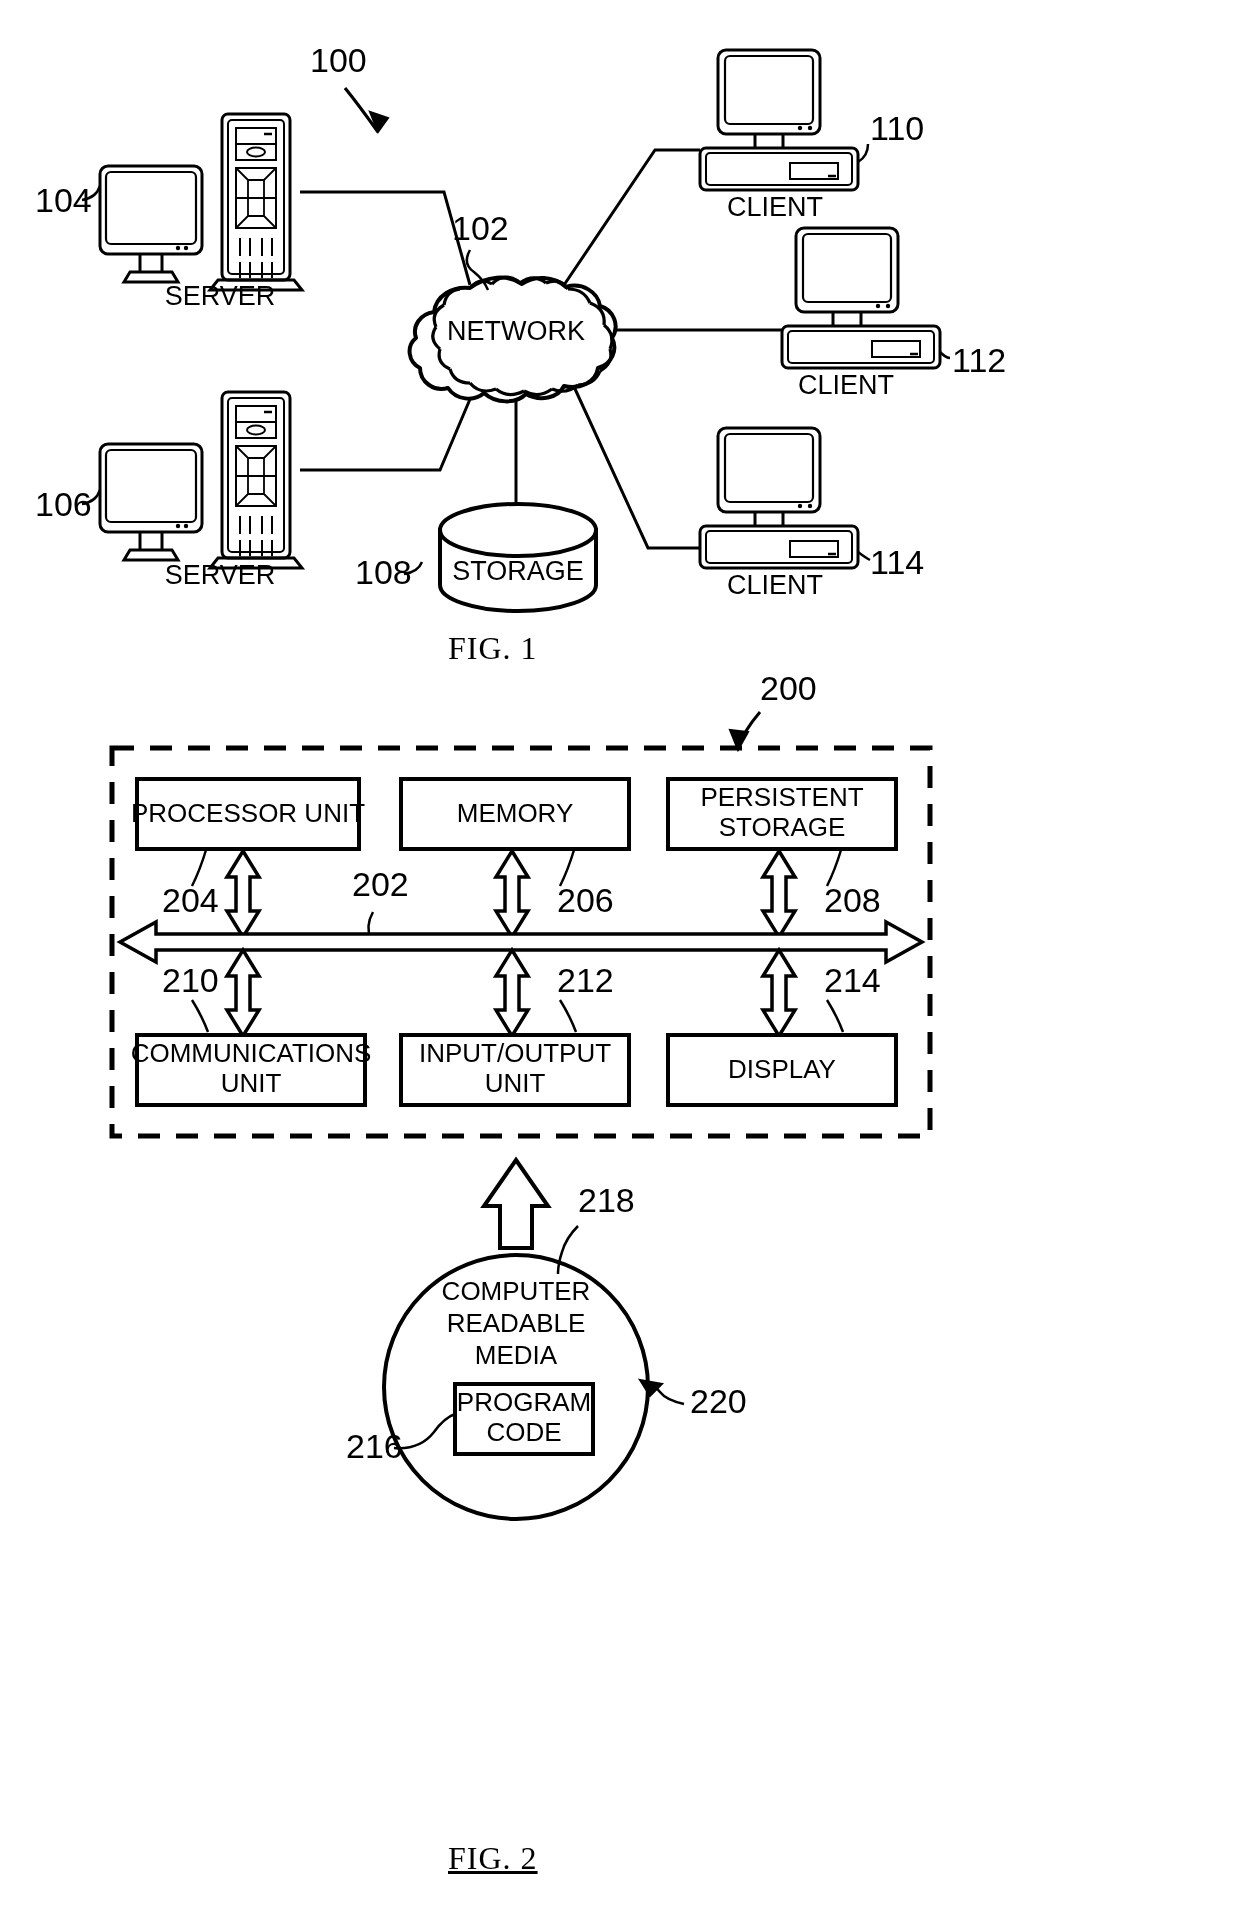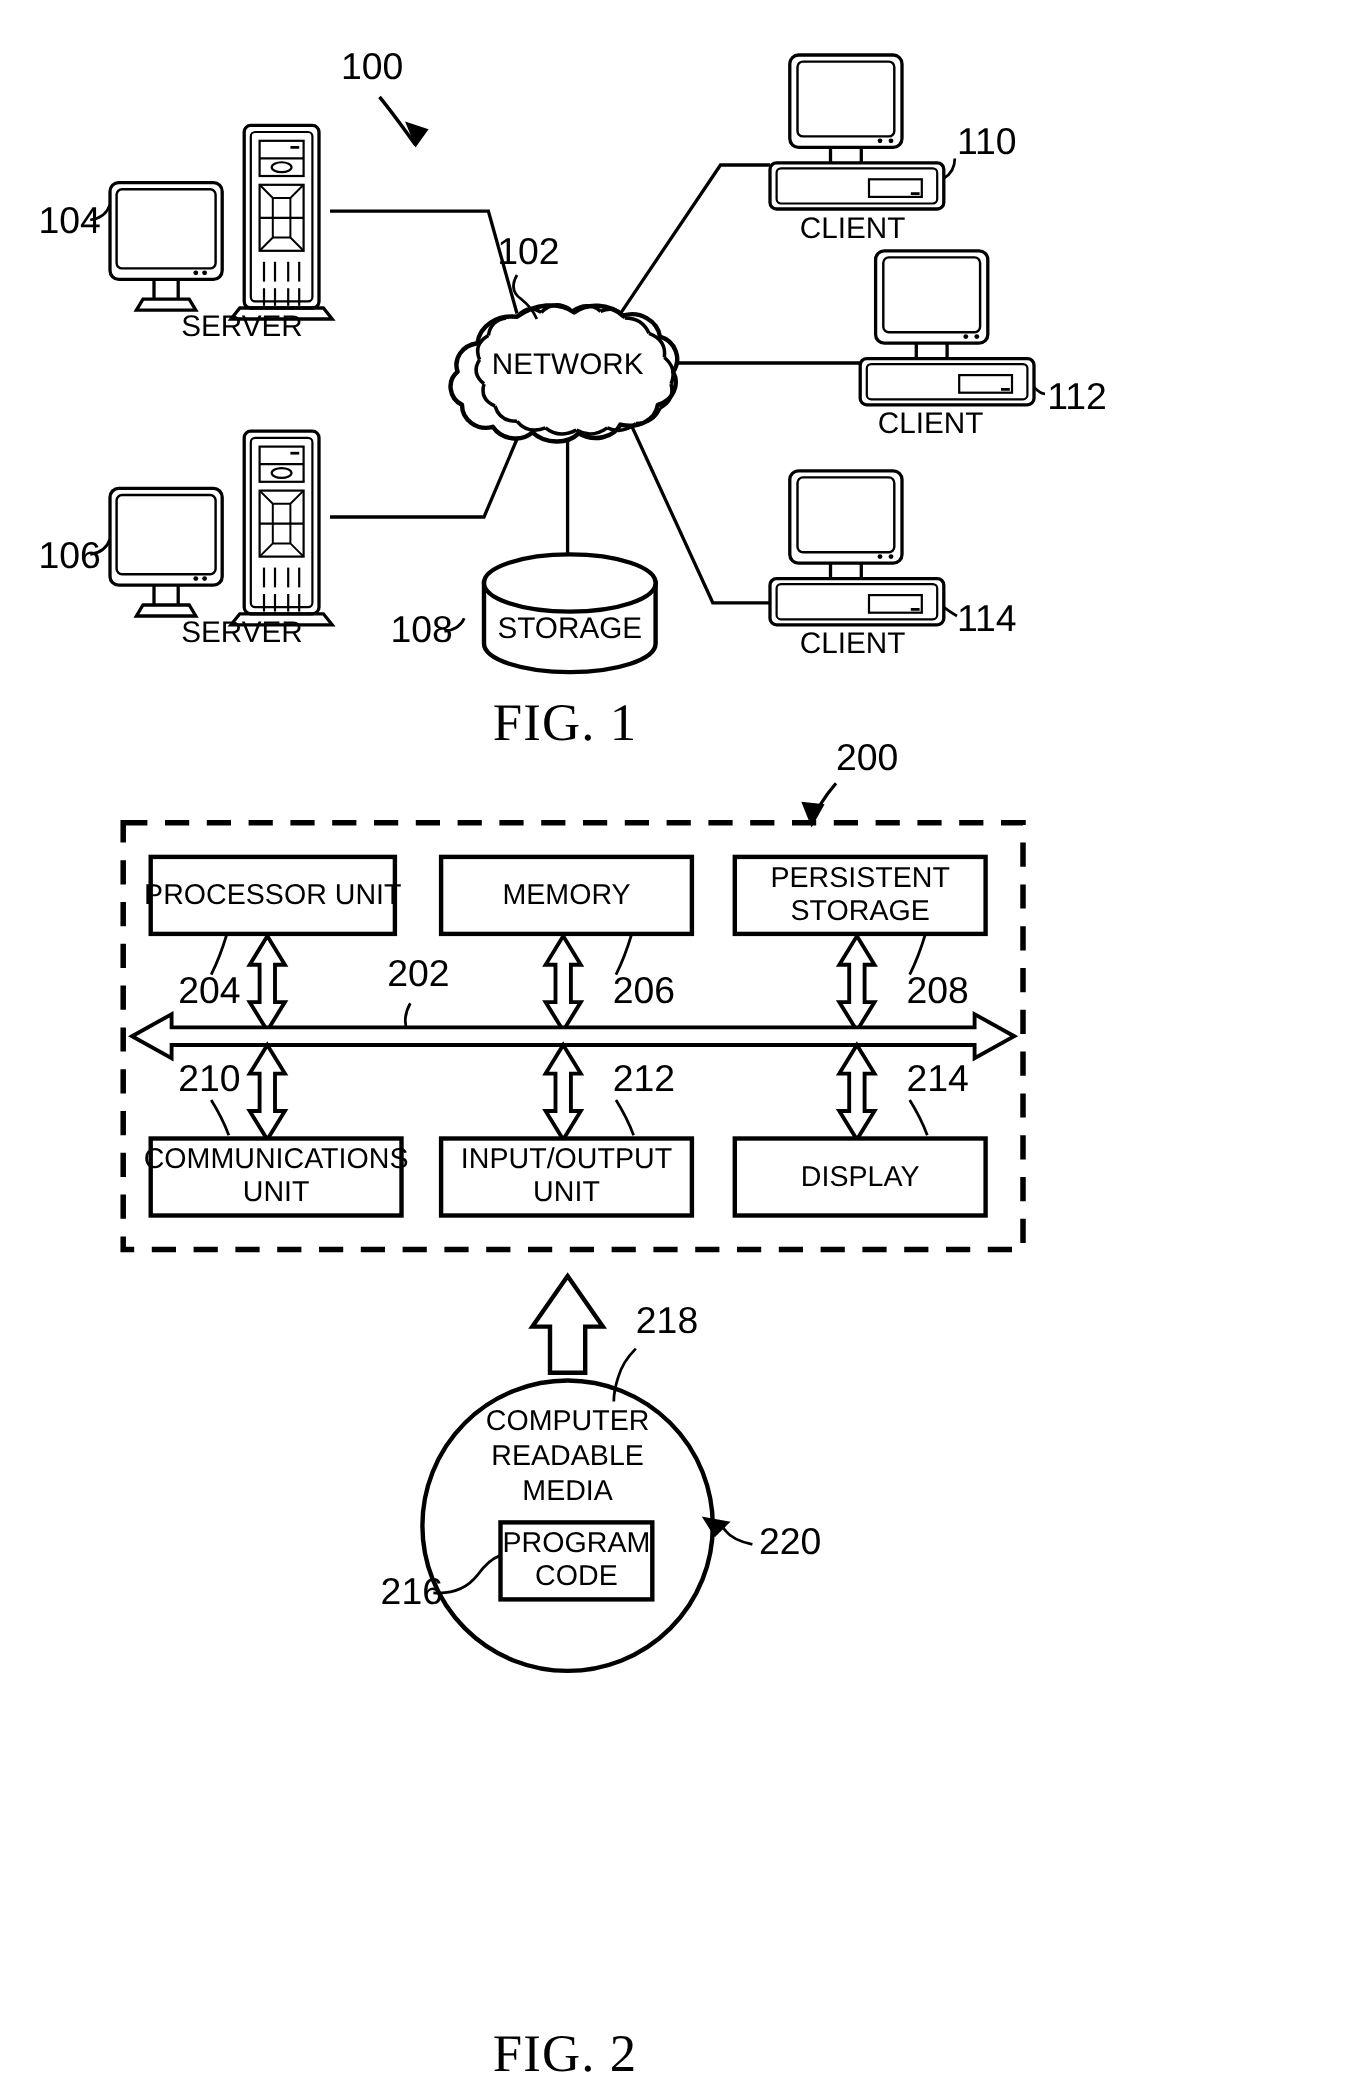--- a/index.html
+++ b/index.html
@@ -16,27 +16,27 @@
   }
   #canvas {
     position: absolute;
     left: 0; top: 0;
     width: 1240px;
     height: 1908px;
   }
   .fig-caption {
     position: absolute;
     font-family: "Liberation Serif", serif;
-    font-size: 48px;
+    font-size: 32px;
     color: #000;
     letter-spacing: 1px;
     white-space: nowrap;
   }
   #fig1-caption { left: 448px; top: 630px; }
-  #fig2-caption { left: 448px; top: 1840px; }
+  #fig2-caption { left: 448px; top: 1840px; text-decoration: underline; }
   svg text {
     font-family: "Liberation Sans", sans-serif;
     fill: #000;
   }
   .ref-num {
     font-family: "Liberation Sans", sans-serif;
     font-size: 34px;
     font-weight: 400;
   }
   .node-label {

